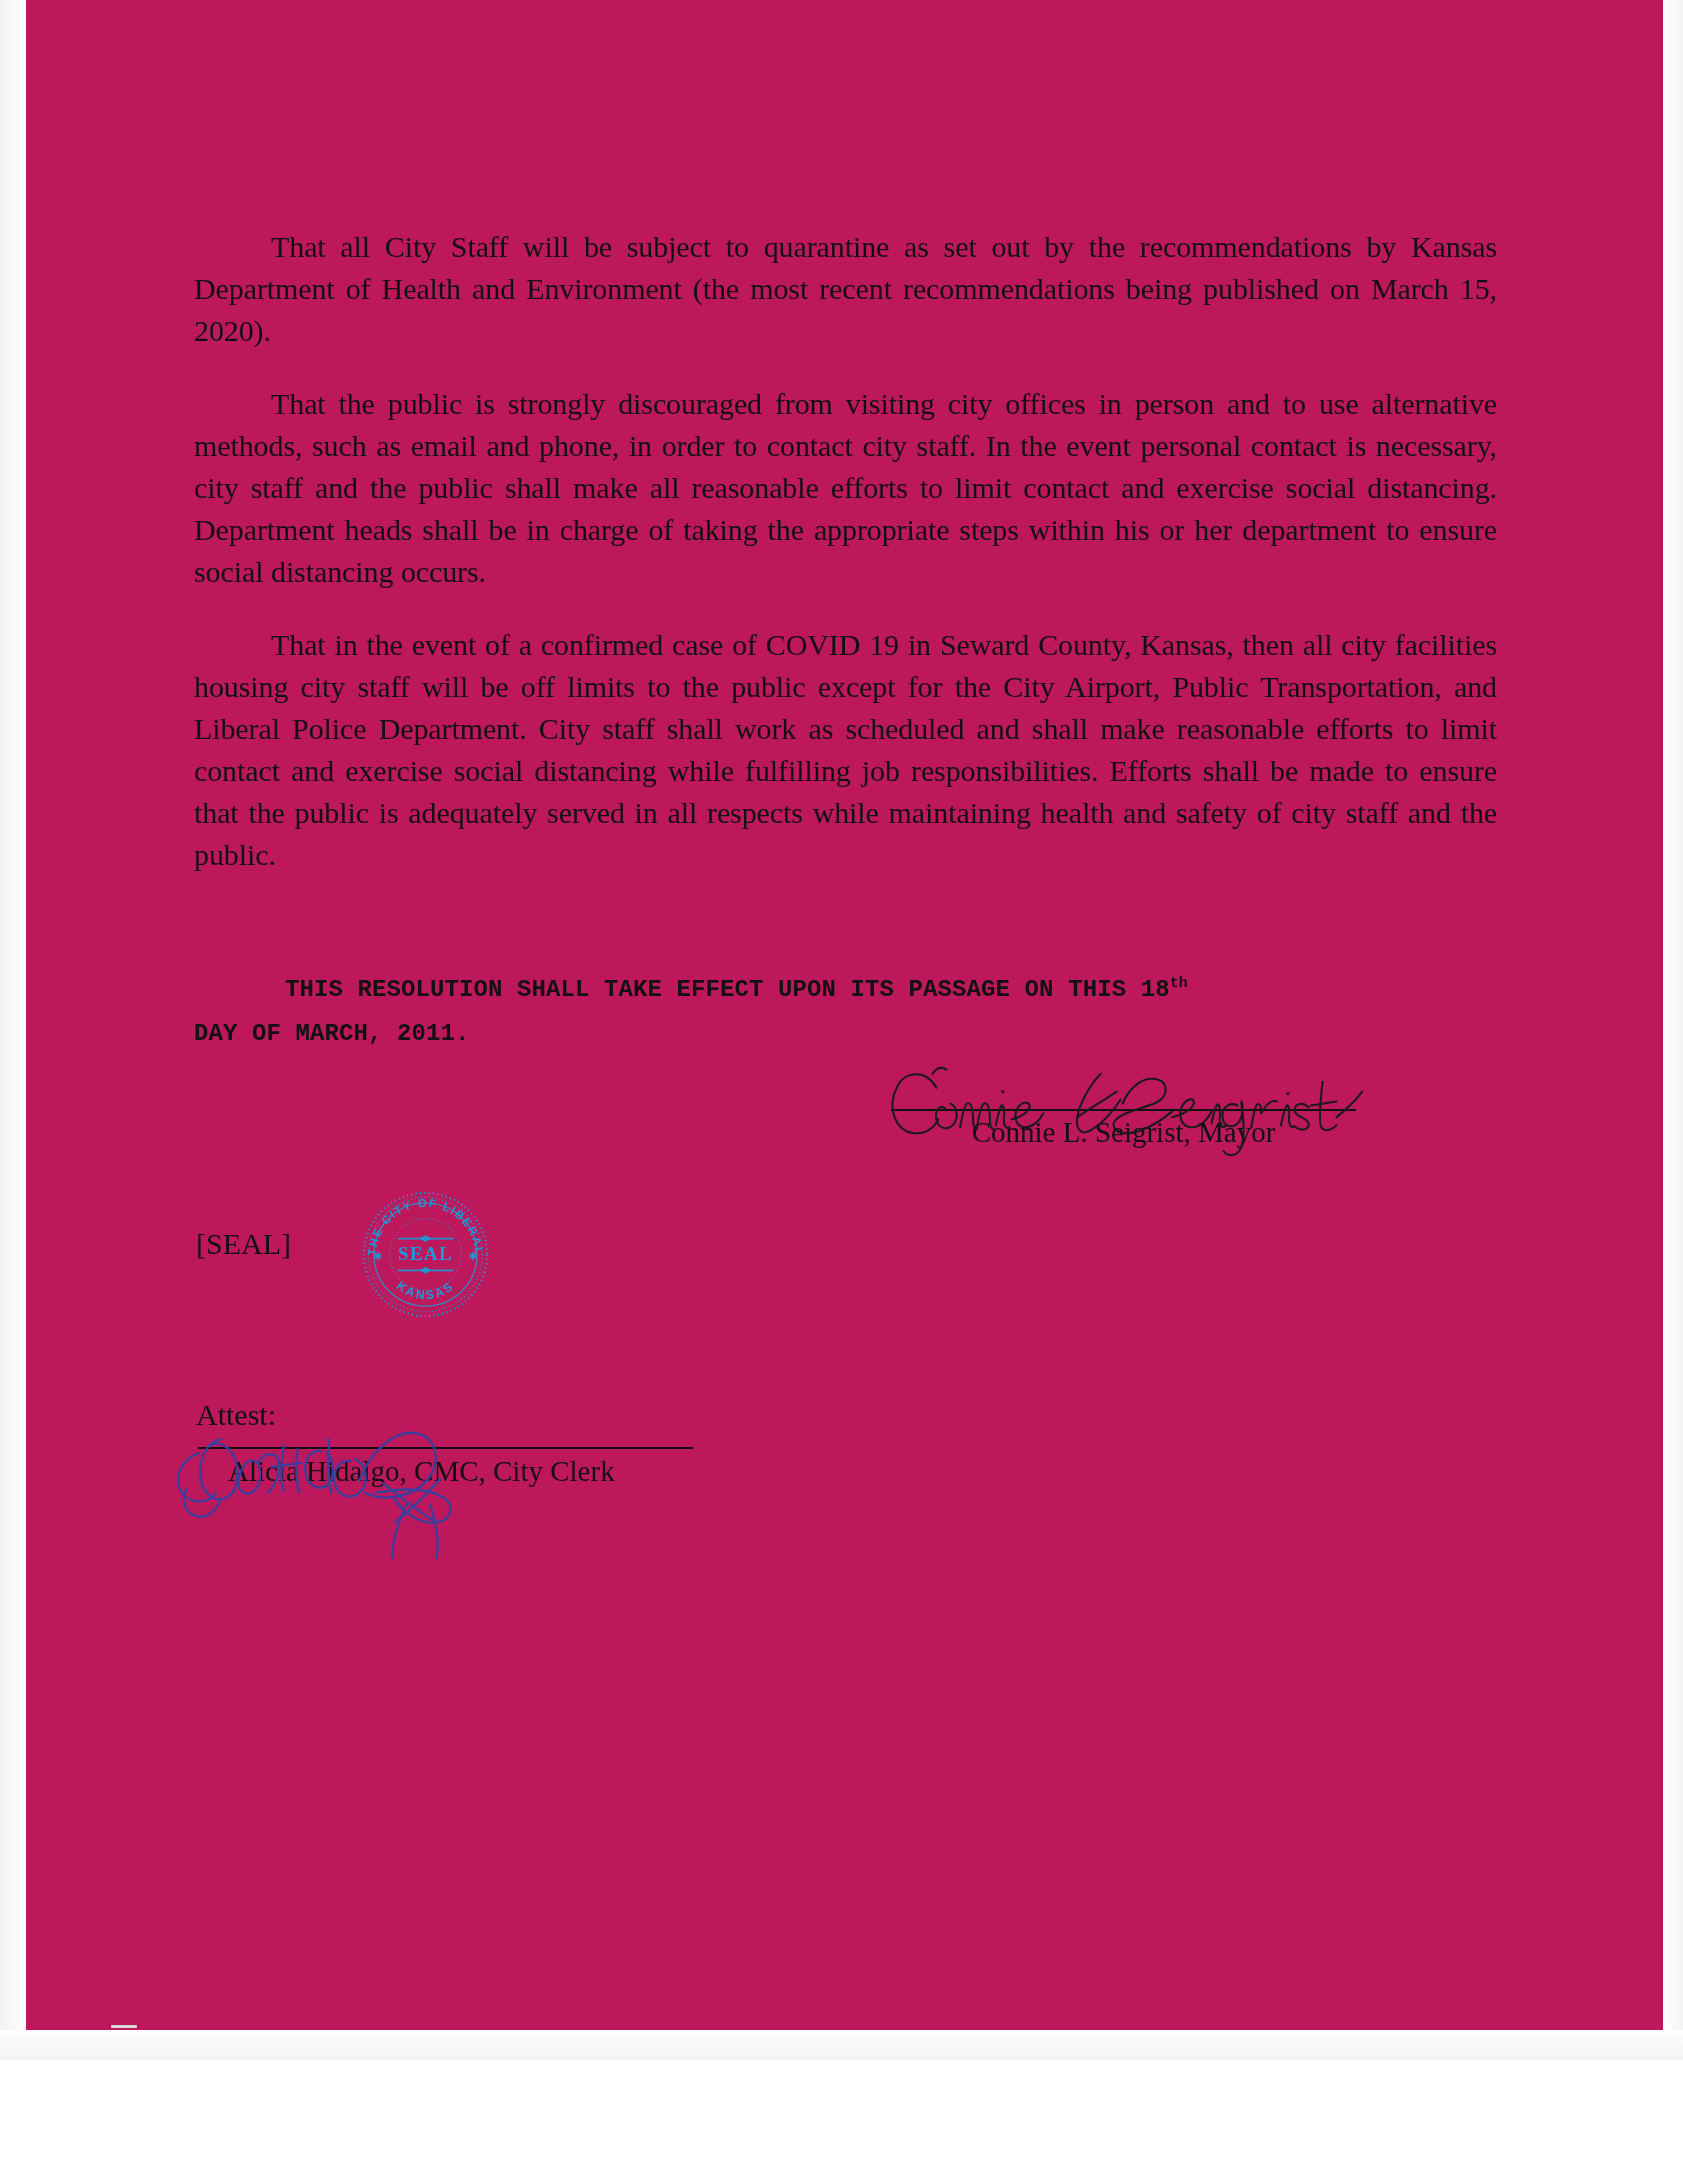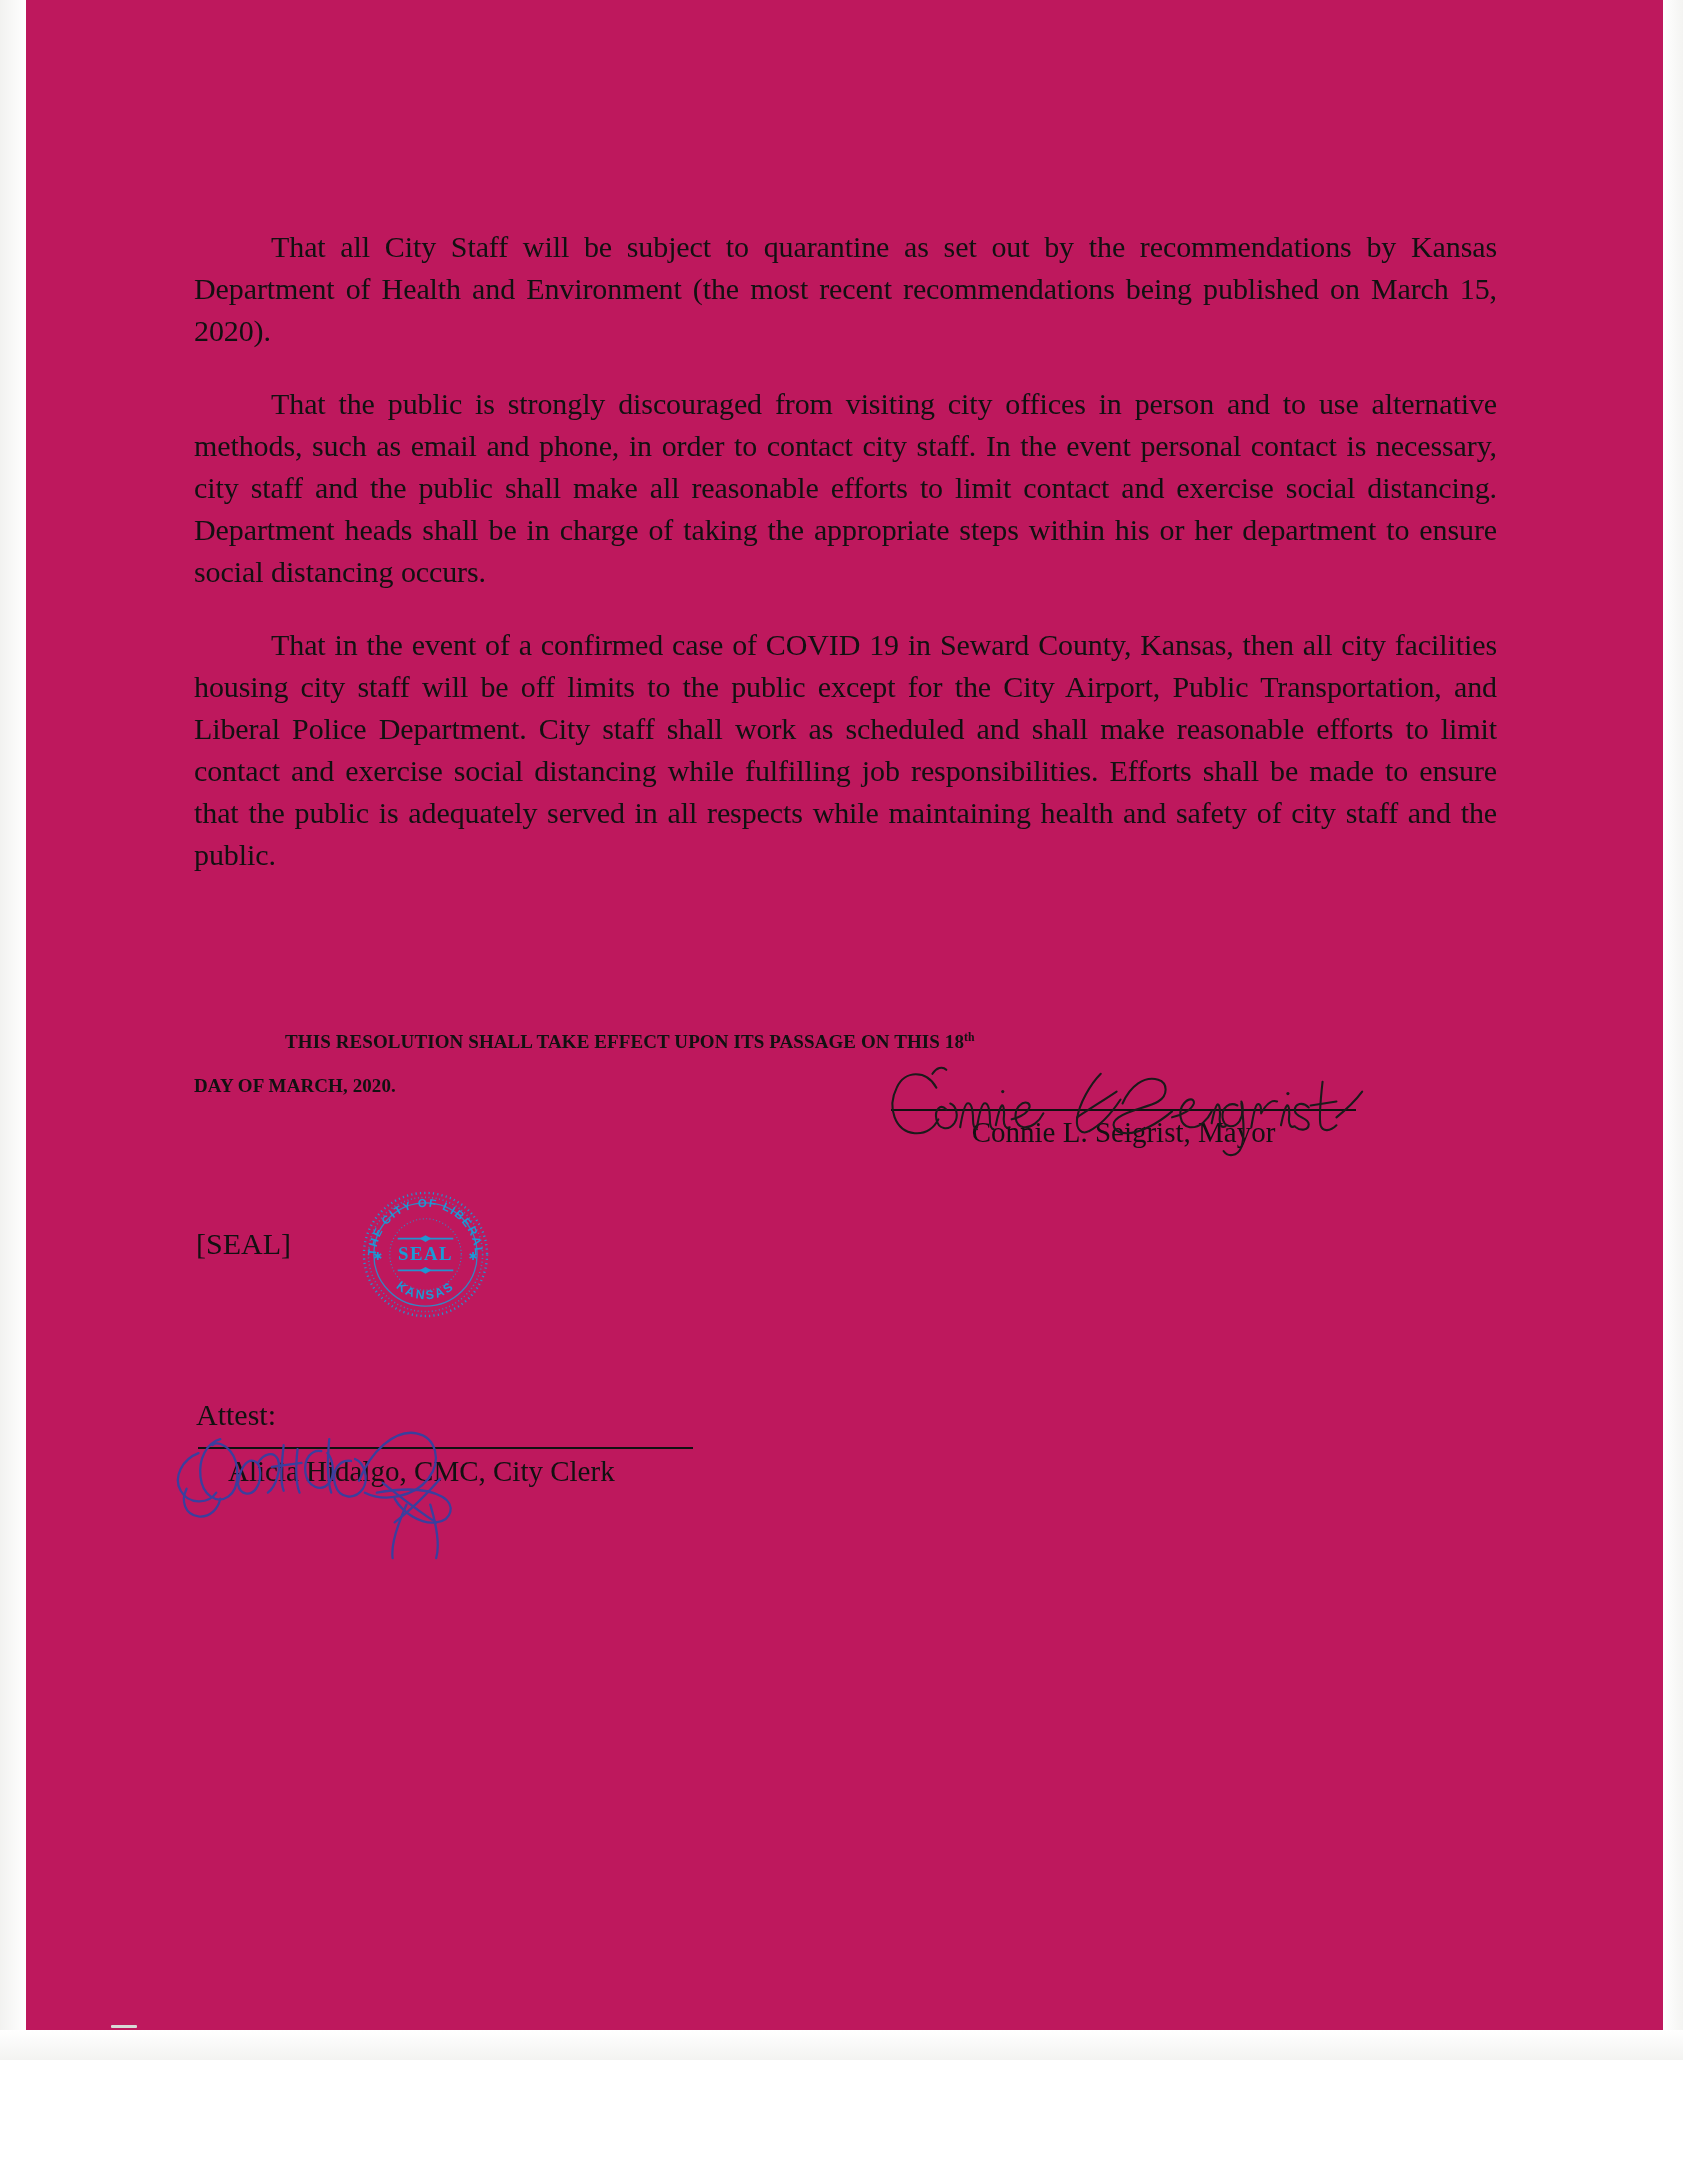--- a/index.html
+++ b/index.html
@@ -55,27 +55,28 @@
     text-align: justify;
     text-indent: 77px;
     letter-spacing: -0.1px;
     word-spacing: 0.2px;
   }
   p.para:last-child { margin-bottom: 0; }
 
   .effect-clause {
     position: absolute;
     left: 194px;
-    top: 1020px;
+    top: 968px;
     width: 1307px;
-    font-size: 19px;
+    font-size: 24px;
     line-height: 44px;
     font-weight: bold;
     text-indent: 91px;
     letter-spacing: 0.1px;
+    font-family: Liberation Mono, monospace;
   }
   .effect-clause sup {
     font-size: 0.62em;
     vertical-align: super;
     line-height: 0;
   }
 
   
   .mayor-block {
     position: absolute;
@@ -164,21 +165,21 @@
   <div class="speck" style="left:111px; top:2025px; width:26px; height:3px; border-radius:1px;"></div>
 
   <div class="body-block">
     <p class="para">That all City Staff will be subject to quarantine as set out by the recommendations by Kansas Department of Health and Environment (the most recent recommendations being published on March 15, 2020).</p>
     <p class="para">That the public is strongly discouraged from visiting city offices in person and to use alternative methods, such as email and phone, in order to contact city staff.  In the event personal contact is necessary, city staff and the public shall make all reasonable efforts to limit contact and exercise social distancing.  Department heads shall be in charge of taking the appropriate steps within his or her department to ensure social distancing occurs.</p>
     <p class="para">That in the event of a confirmed case of COVID 19 in Seward County, Kansas, then all city facilities housing city staff will be off limits to the public except for the City Airport, Public Transportation, and Liberal Police Department. City staff shall work as scheduled and shall make reasonable efforts to limit contact and exercise social distancing while fulfilling job responsibilities.  Efforts shall be made to ensure that the public is adequately served in all respects while maintaining health and safety of city staff and the public.</p>
   </div>
 
   <div class="effect-clause">
     <span>THIS RESOLUTION SHALL TAKE EFFECT UPON ITS PASSAGE ON THIS 18</span><sup>th</sup><br>
-    <span>DAY OF MARCH, 2020.</span>
+    <span>DAY OF MARCH, 2011.</span>
   </div>
 
   <div class="mayor-block">
     <svg class="mayor-sig-svg" width="505" height="109" viewBox="0 0 510 110" fill="none">
       <g stroke="#1a1a1a" stroke-width="2.1" fill="none" stroke-linecap="round" stroke-linejoin="round">
 
         <path d="M62 40 C 52 22, 30 22, 22 40 C 12 60, 20 84, 40 86 C 52 87, 60 80, 64 72"></path>
         <path d="M58 26 C 62 20, 68 18, 72 22"></path>
 
         <path d="M72 62 C 66 56, 60 62, 62 72 C 64 82, 74 84, 80 76 C 85 69, 82 58, 76 56"></path>

